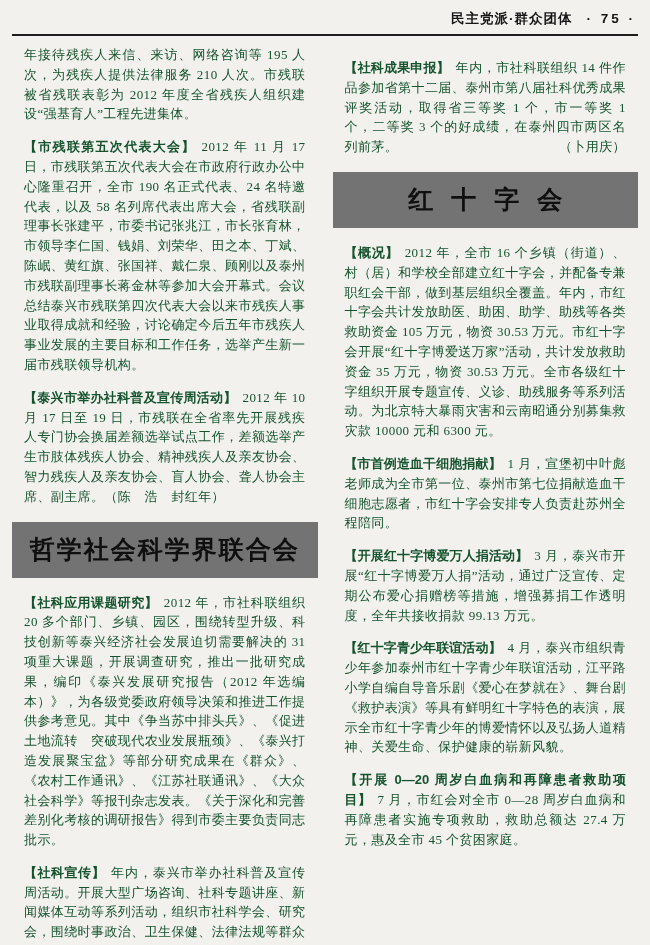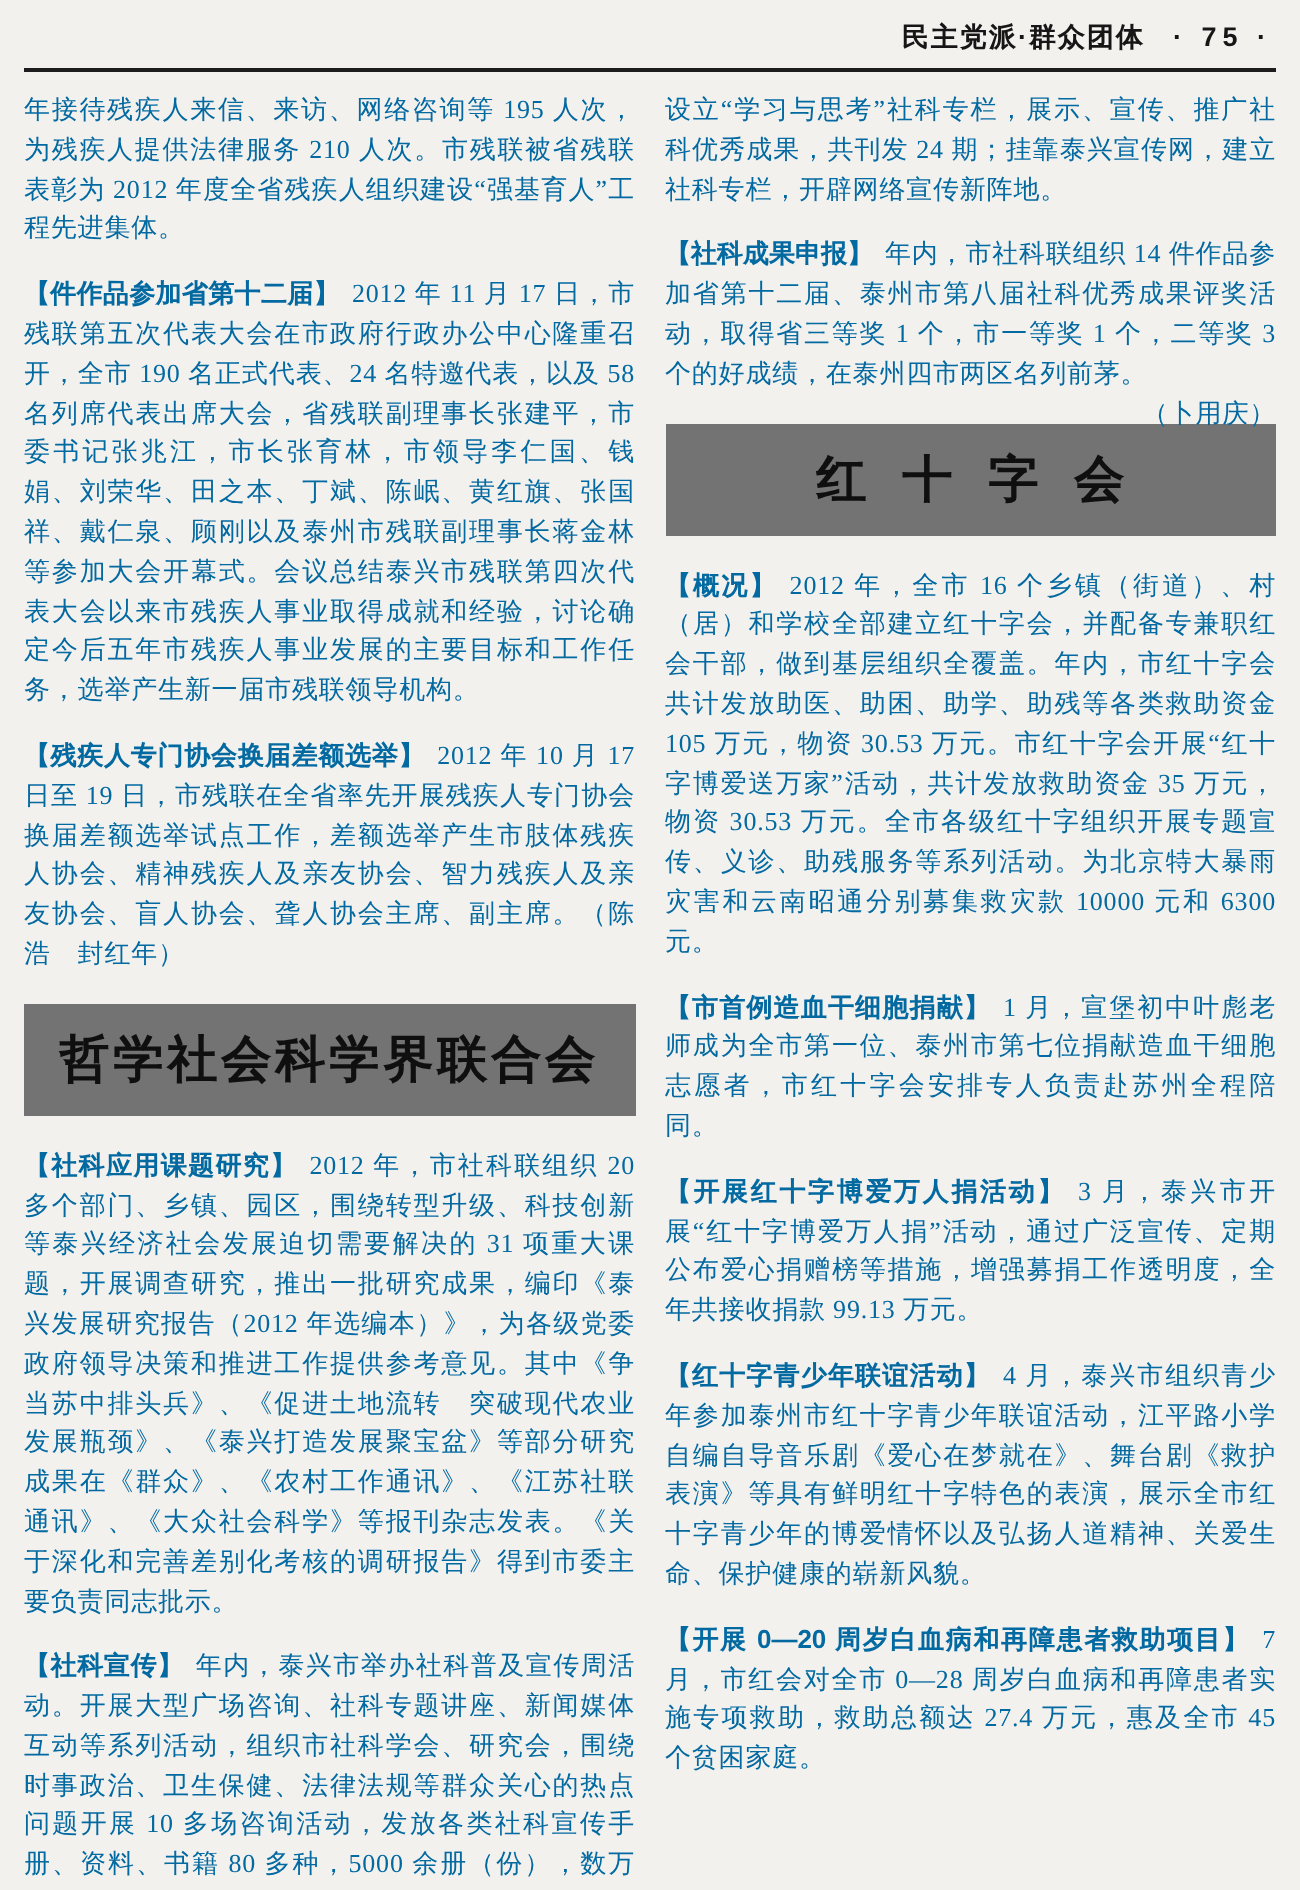--- a/index.html
+++ b/index.html
@@ -42,26 +42,26 @@
   }
   .content {
     display: flex;
     gap: 15px;
   }
   .col {
     flex: 1 1 0;
     min-width: 0;
   }
   .col p {
-    margin: 0;
+    margin: 12px;
     text-align: justify;
     font-size: 13px;
     line-height: 19.8px;
     letter-spacing: 0.4px;
-    color: #0369a1;
+    color: #14532d;
   }
   .col p.entry, .col p.para + p, .col p.entry + p {
     margin-top: 13px;
   }
   .col > *:first-child {
     margin-top: 0;
   }
   .entry-label {
     font-weight: 700;
     font-family: "Liberation Sans", sans-serif;
@@ -91,28 +91,27 @@
 <body>
 
 <div class="page">
   <div class="page-header">
     <span>民主党派·群众团体</span><span class="pageno">· 75 ·</span>
   </div>
   <hr class="header-rule">
   <div class="content">
     <div class="col" id="col-left">
         <p class="para"><span>年接待残疾人来信、来访、网络咨询等 195 人次，为残疾人提供法律服务 210 人次。市残联被省残联表彰为 2012 年度全省残疾人组织建设“强基育人”工程先进集体。</span></p>
-        <p class="entry"><span class="entry-label">【件作品参加省第十二届】</span><span>2012 年 11 月 17 日，市残联第五次代表大会在市政府行政办公中心隆重召开，全市 190 名正式代表、24 名特邀代表，以及 58 名列席代表出席大会，省残联副理事长张建平，市委书记张兆江，市长张育林，市领导李仁国、钱娟、刘荣华、田之本、丁斌、陈岷、黄红旗、张国祥、戴仁泉、顾刚以及泰州市残联副理事长蒋金林等参加大会开幕式。会议总结泰兴市残联第四次代表大会以来市残疾人事业取得成就和经验，讨论确定今后五年市残疾人事业发展的主要目标和工作任务，选举产生新一届市残联领导机构。</span></p>
-        <p class="entry"><span class="entry-label">【残疾人专门协会换届差额选举】</span><span>2012 年 10 月 17 日至 19 日，市残联在全省率先开展残疾人专门协会换届差额选举试点工作，差额选举产生市肢体残疾人协会、精神残疾人及亲友协会、智力残疾人及亲友协会、盲人协会、聋人协会主席、副主席。（陈　浩　封红年）</span></p>
+        <p class="entry"><span class="entry-label">【市残联第五次代表大会】</span><span>2012 年 11 月 17 日，市残联第五次代表大会在市政府行政办公中心隆重召开，全市 190 名正式代表、24 名特邀代表，以及 58 名列席代表出席大会，省残联副理事长张建平，市委书记张兆江，市长张育林，市领导李仁国、钱娟、刘荣华、田之本、丁斌、陈岷、黄红旗、张国祥、戴仁泉、顾刚以及泰州市残联副理事长蒋金林等参加大会开幕式。会议总结泰兴市残联第四次代表大会以来市残疾人事业取得成就和经验，讨论确定今后五年市残疾人事业发展的主要目标和工作任务，选举产生新一届市残联领导机构。</span></p>
+        <p class="entry"><span class="entry-label">【泰兴市举办社科普及宣传周活动】</span><span>2012 年 10 月 17 日至 19 日，市残联在全省率先开展残疾人专门协会换届差额选举试点工作，差额选举产生市肢体残疾人协会、精神残疾人及亲友协会、智力残疾人及亲友协会、盲人协会、聋人协会主席、副主席。（陈　浩　封红年）</span></p>
         <div class="section-box">哲学社会科学界联合会</div>
         <p class="entry"><span class="entry-label">【社科应用课题研究】</span><span>2012 年，市社科联组织 20 多个部门、乡镇、园区，围绕转型升级、科技创新等泰兴经济社会发展迫切需要解决的 31 项重大课题，开展调查研究，推出一批研究成果，编印《泰兴发展研究报告（2012 年选编本）》，为各级党委政府领导决策和推进工作提供参考意见。其中《争当苏中排头兵》、《促进土地流转　突破现代农业发展瓶颈》、《泰兴打造发展聚宝盆》等部分研究成果在《群众》、《农村工作通讯》、《江苏社联通讯》、《大众社会科学》等报刊杂志发表。《关于深化和完善差别化考核的调研报告》得到市委主要负责同志批示。</span></p>
         <p class="entry"><span class="entry-label">【社科宣传】</span><span>年内，泰兴市举办社科普及宣传周活动。开展大型广场咨询、社科专题讲座、新闻媒体互动等系列活动，组织市社科学会、研究会，围绕时事政治、卫生保健、法律法规等群众关心的热点问题开展 10 多场咨询活动，发放各类社科宣传手册、资料、书籍 80 多种，5000 余册（份），数万群众从中受益。组织市社科学会和社科工作者，深入社区、村（组）、学校、企业，举办各类讲座近 30 场次，听众达 1 万余人次。在《泰兴日报》</span></p>
       </div>
     <div class="col" id="col-right">
-        <p class="para"><span>设立“学习与思考”社科专栏，展示、宣传、推广社科优秀成果，共刊发 24 期；挂靠泰兴宣传网，建立社科专栏，开辟网络宣传新阵地。</span></p>
         <p class="entry"><span class="entry-label">【社科成果申报】</span><span>年内，市社科联组织 14 件作品参加省第十二届、泰州市第八届社科优秀成果评奖活动，取得省三等奖 1 个，市一等奖 1 个，二等奖 3 个的好成绩，在泰州四市两区名列前茅。</span><span class="byline">（卜用庆）</span></p>
         <div class="section-box spaced">红十字会</div>
         <p class="entry"><span class="entry-label">【概况】</span><span>2012 年，全市 16 个乡镇（街道）、村（居）和学校全部建立红十字会，并配备专兼职红会干部，做到基层组织全覆盖。年内，市红十字会共计发放助医、助困、助学、助残等各类救助资金 105 万元，物资 30.53 万元。市红十字会开展“红十字博爱送万家”活动，共计发放救助资金 35 万元，物资 30.53 万元。全市各级红十字组织开展专题宣传、义诊、助残服务等系列活动。为北京特大暴雨灾害和云南昭通分别募集救灾款 10000 元和 6300 元。</span></p>
         <p class="entry"><span class="entry-label">【市首例造血干细胞捐献】</span><span>1 月，宣堡初中叶彪老师成为全市第一位、泰州市第七位捐献造血干细胞志愿者，市红十字会安排专人负责赴苏州全程陪同。</span></p>
         <p class="entry"><span class="entry-label">【开展红十字博爱万人捐活动】</span><span>3 月，泰兴市开展“红十字博爱万人捐”活动，通过广泛宣传、定期公布爱心捐赠榜等措施，增强募捐工作透明度，全年共接收捐款 99.13 万元。</span></p>
         <p class="entry"><span class="entry-label">【红十字青少年联谊活动】</span><span>4 月，泰兴市组织青少年参加泰州市红十字青少年联谊活动，江平路小学自编自导音乐剧《爱心在梦就在》、舞台剧《救护表演》等具有鲜明红十字特色的表演，展示全市红十字青少年的博爱情怀以及弘扬人道精神、关爱生命、保护健康的崭新风貌。</span></p>
         <p class="entry"><span class="entry-label">【开展 0—20 周岁白血病和再障患者救助项目】</span><span>7 月，市红会对全市 0—28 周岁白血病和再障患者实施专项救助，救助总额达 27.4 万元，惠及全市 45 个贫困家庭。</span></p>
       </div>
   </div>
 </div>

